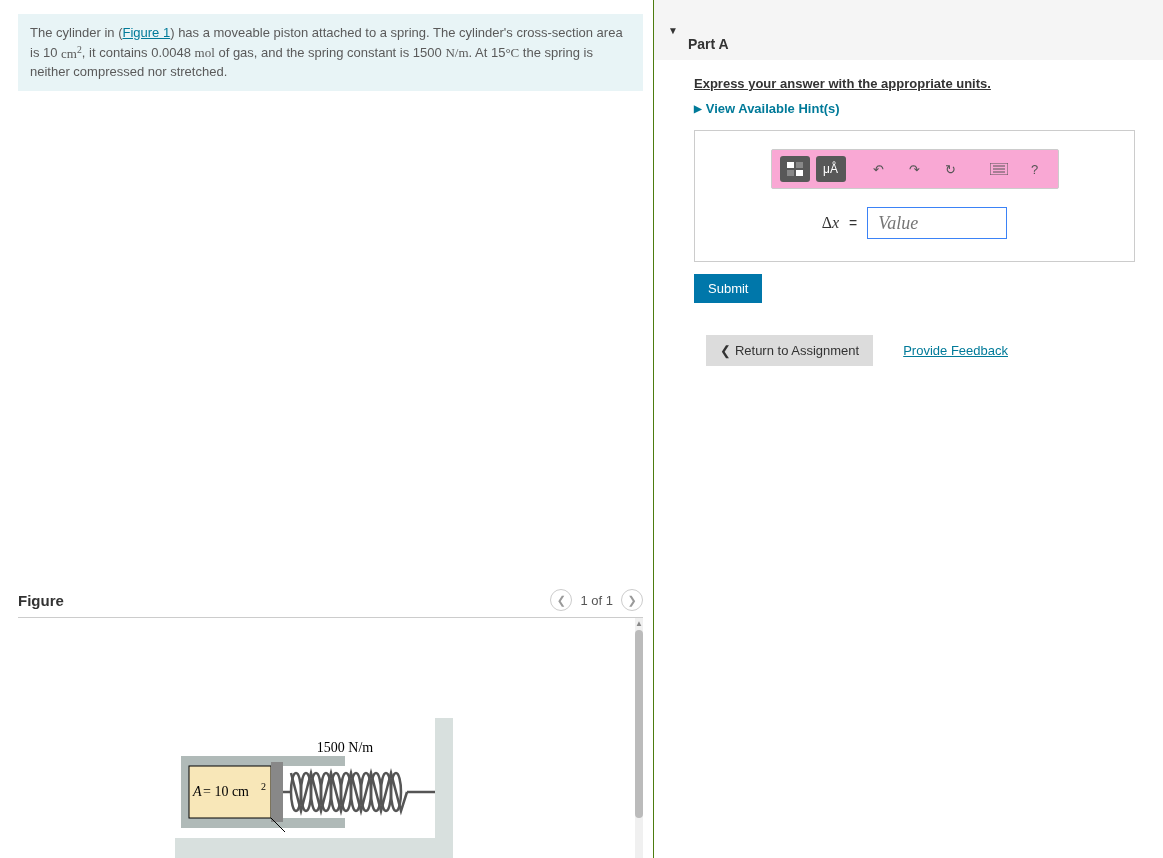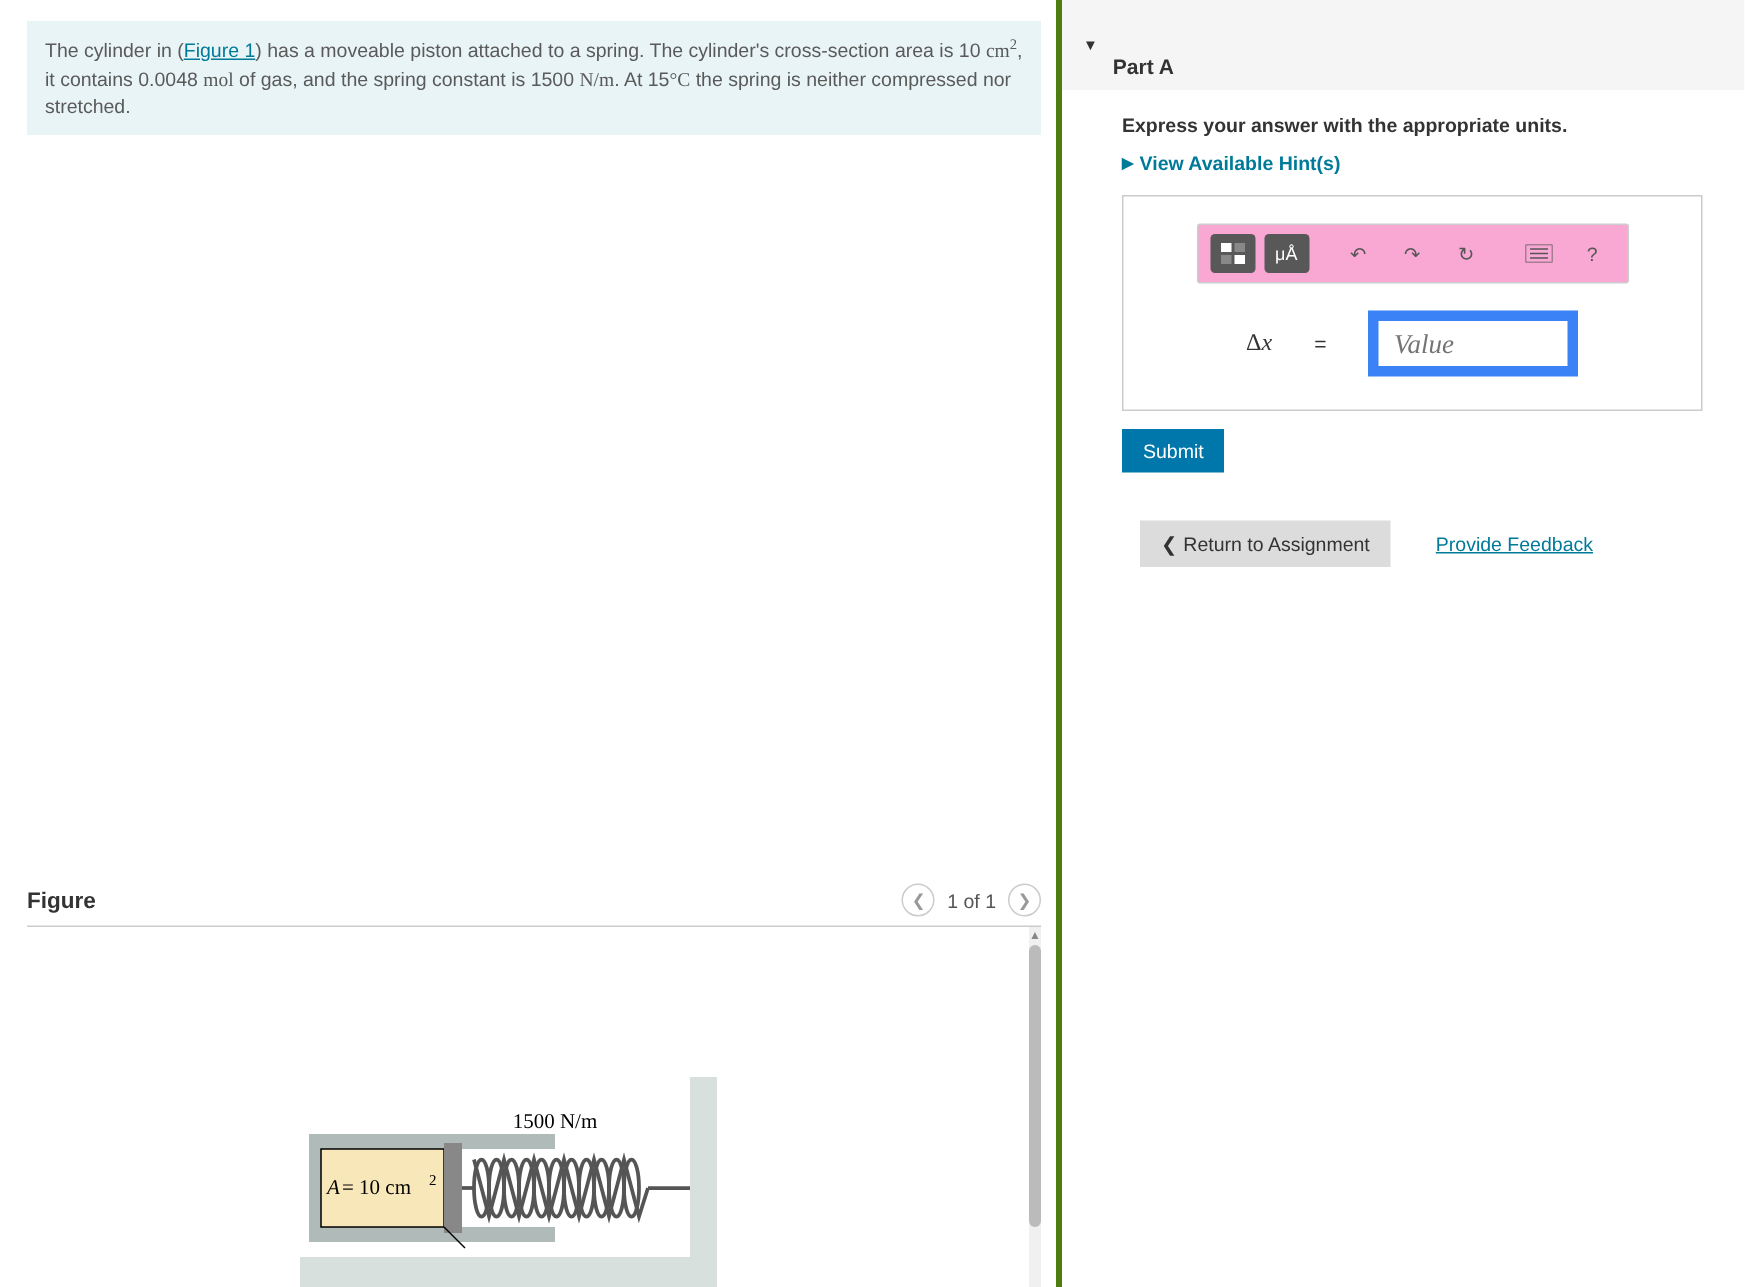--- a/index.html
+++ b/index.html
@@ -8,22 +8,22 @@
     font-size: 13px;
     color: #333;
     background: #fff;
   }
   .container {
     display: flex;
     width: 1163px;
     height: 858px;
   }
   .left-col {
-    width: 708px;
-    border-right: 4px solid #4d7c0f;
+    width: 654px;
+    border-right: 1px solid #4d7c0f;
     padding: 14px 10px 0 18px;
     box-sizing: border-box;
     position: relative;
   }
   .right-col {
     flex: 1;
     padding: 0;
   }
   .intro-box {
     background: #e8f4f6;
@@ -96,21 +96,21 @@
     display: flex;
     align-items: center;
     gap: 10px;
     margin-top: 0;
   }
   .part-header .tri { font-size: 10px; color: #333; }
   .part-header .label { font-weight: bold; font-size: 14px; margin-top: 28px; }
   .question-area { padding: 16px 28px 0 40px; }
   .question-text { font-size: 13px; color: #333; margin-bottom: 6px; }
   .question-text .mf { font-family: "Times New Roman", serif; }
-  .bold-instr { font-weight: bold; font-size: 13px; margin-bottom: 10px; }
+  .bold-instr { font-weight: bold; font-size: 13px; margin-bottom: 10px; text-decoration: underline; }
   .hints-link { color: #007a99; font-size: 13px; font-weight: bold; cursor: pointer; display:flex; align-items:center; gap:4px; margin-bottom:14px;}
   .hints-link .tri { font-size: 10px; }
   
   .answer-box {
     border: 1px solid #ccc;
     padding: 18px 14px 22px 14px;
     margin-bottom: 12px;
   }
   .toolbar {
     background: #f9a8d4;
@@ -132,27 +132,27 @@
   }
   .tb-btn.dark {
     background: #585858; color: #fff;
   }
   .tb-gap { width: 6px; }
 
   .input-row {
     display: flex;
     align-items: center;
     justify-content: center;
-    gap: 28px;
+    gap: 10px;
   }
   .var-label { font-family: "Times New Roman", serif; font-size: 16px; }
   .eq { font-size: 14px; }
   .val-input, .unit-input {
-    height: 44px;
-    border: 7px solid #3b82f6;
+    height: 32px;
+    border: 1px solid #3b82f6;
     font-family: "Times New Roman", serif;
     font-style: italic;
     font-size: 18px;
     color: #ef4444;
     padding: 0 10px;
     box-sizing: border-box;
   }
   .val-input { width: 140px; }
   .unit-input { width: 140px; }
   

